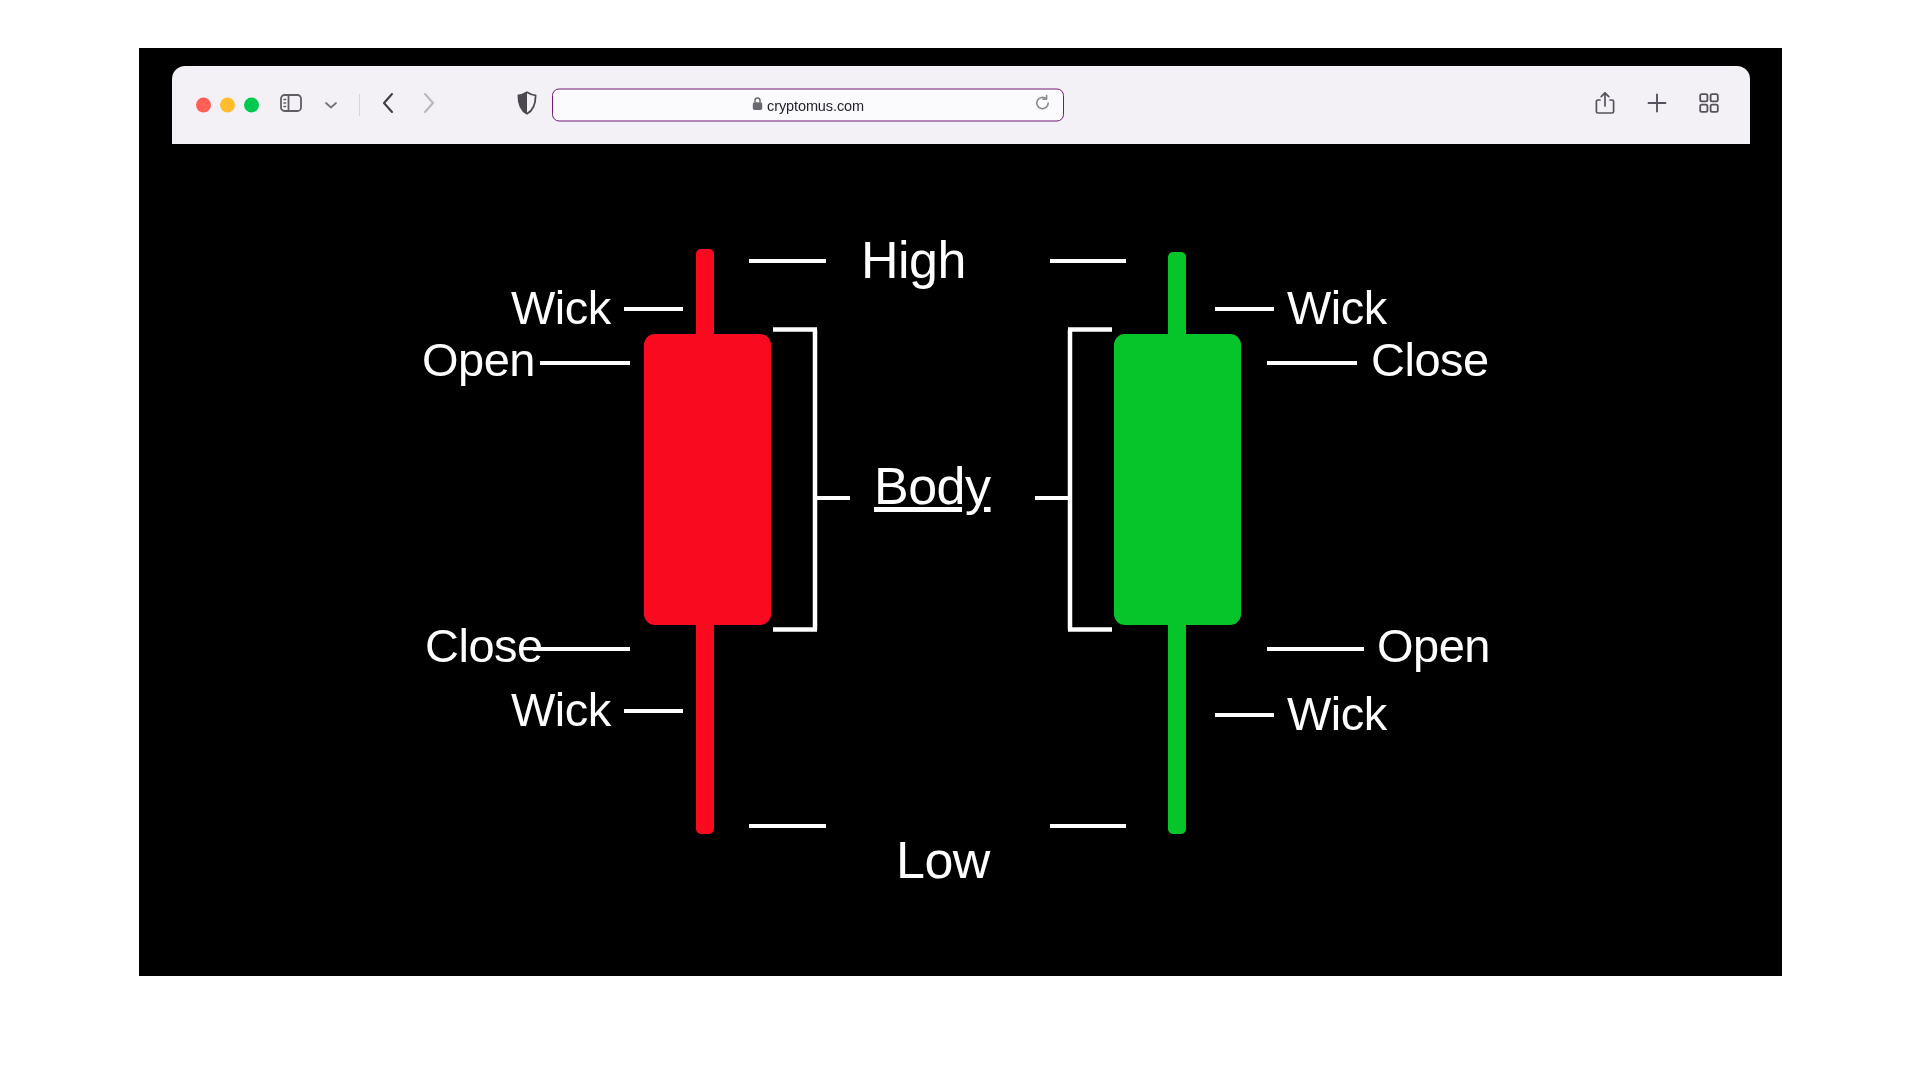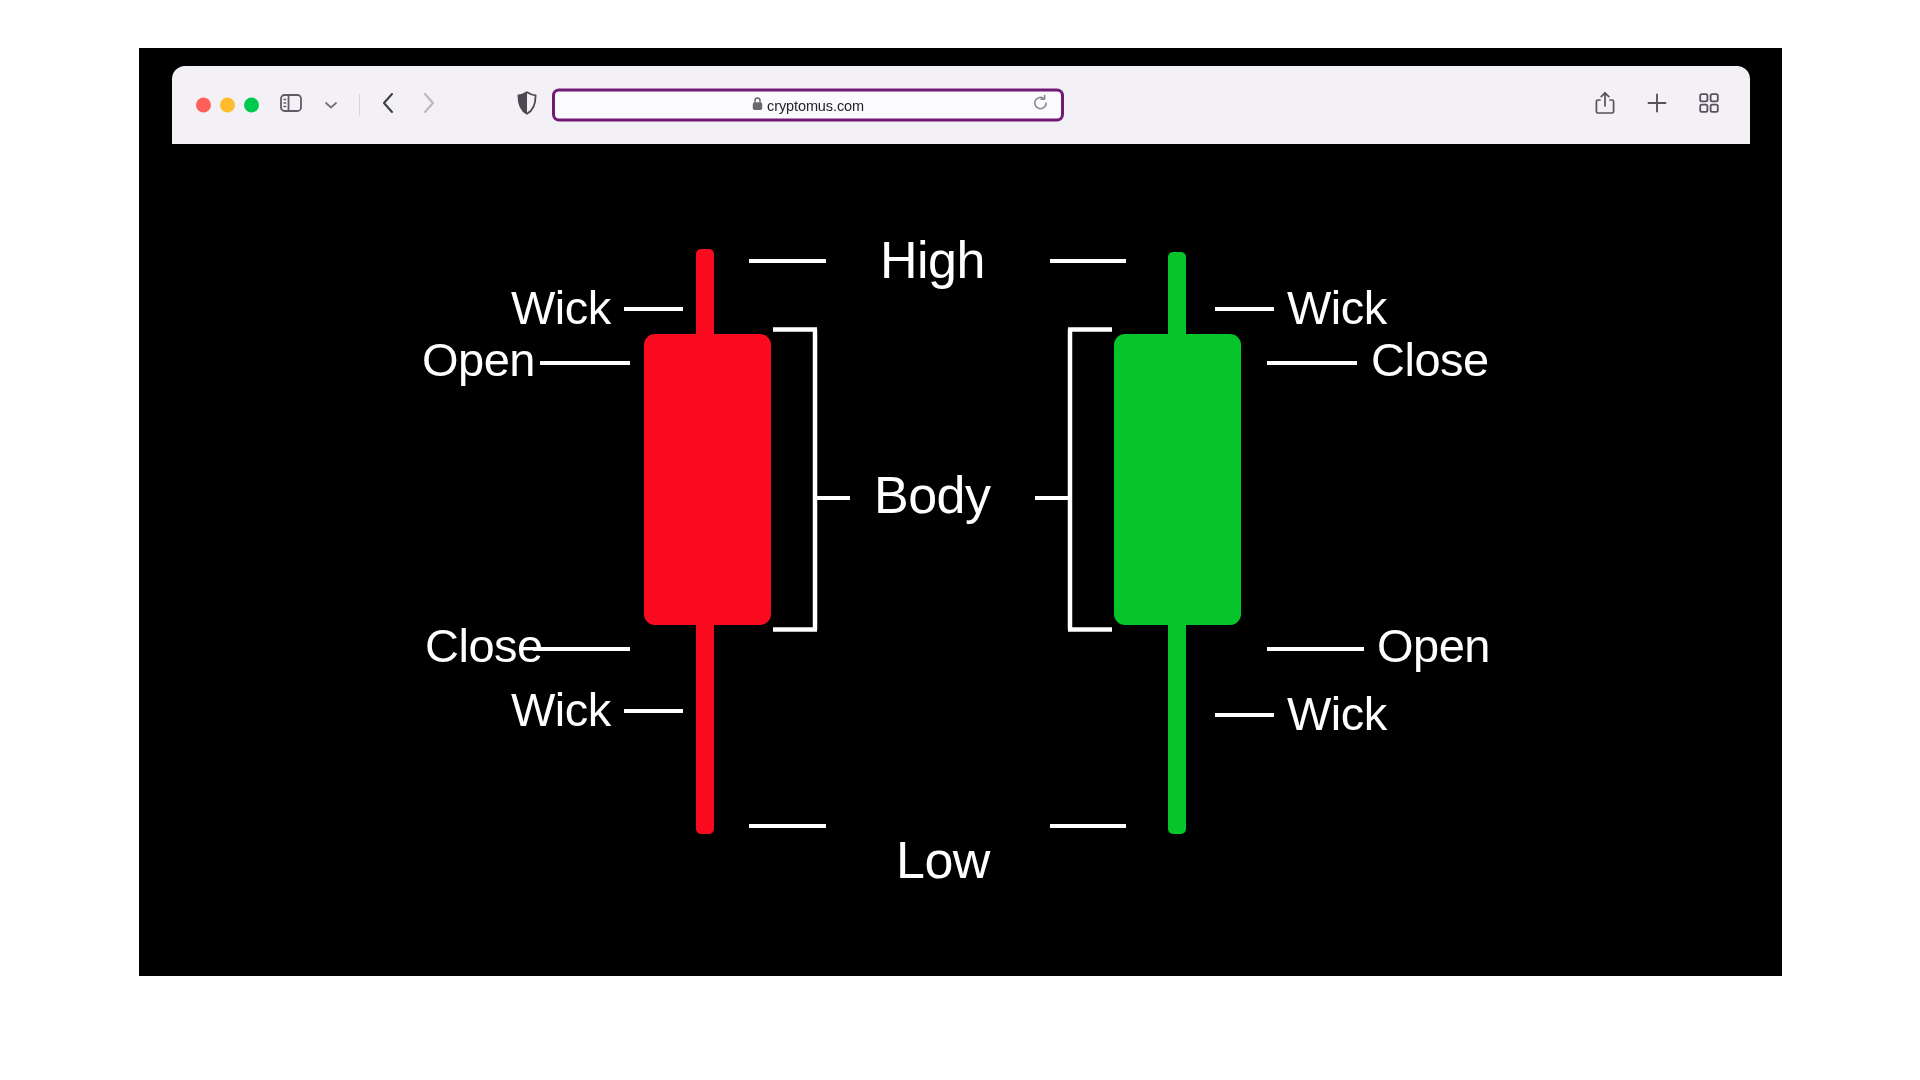--- a/index.html
+++ b/index.html
@@ -91,21 +91,21 @@
 
   
   .address-field {
     position: absolute;
     left: 380px;
     top: 50%;
     transform: translateY(-50%);
     width: 512px;
     height: 33px;
     background: #fbfafc;
-    border: 3px solid #701a75;
+    border: 1px solid #701a75;
     border-radius: 7px;
     display: flex;
     align-items: center;
     justify-content: center;
     box-sizing: border-box;
   }
   .address-inner {
     display: flex;
     align-items: center;
     gap: 4px;
@@ -301,35 +301,35 @@
   <div class="page-canvas">
     <div class="diagram">
 
       <div class="candle-wick" style="left:557px; top:105px; width:18px; height:585px; background:#fa0a1e;"></div>
       <div class="candle-body" style="left:505px; top:190px; width:127px; height:291px; background:#fa0a1e;"></div>
 
       <div class="candle-wick" style="left:1029px; top:108px; width:18px; height:582px; background:#06c52b;"></div>
       <div class="candle-body" style="left:975px; top:190px; width:127px; height:291px; background:#06c52b;"></div>
 
       <div class="leader" style="left:610px; top:115px; width:77px;"></div>
-      <div class="dia-label big" style="left:741px; top:90px;">High</div>
+      <div class="dia-label big" style="left:722px; top:90px;">High</div>
       <div class="leader" style="left:911px; top:115px; width:76px;"></div>
 
       <div class="leader" style="left:610px; top:680px; width:77px;"></div>
       <div class="dia-label big" style="left:757px; top:690px;">Low</div>
       <div class="leader" style="left:911px; top:680px; width:76px;"></div>
 
       <svg class="bracket" style="left:632px; top:183px;" width="50" height="305" viewBox="0 0 50 305">
         <polyline points="2,2.5 46,2.5" fill="none" stroke="#ffffff" stroke-width="4.5"></polyline>
         <polyline points="44,2.5 44,302.5" fill="none" stroke="#ffffff" stroke-width="4.5"></polyline>
         <polyline points="2,302.5 46,302.5" fill="none" stroke="#ffffff" stroke-width="4.5"></polyline>
       </svg>
       <div class="leader" style="left:676px; top:352px; width:35px;"></div>
 
-      <div class="dia-label big" style="left:735px; top:325px;">Body</div>
+      <div class="dia-label big" style="left:735px; top:316px;text-decoration:underline;">Body</div>
 
       <div class="leader" style="left:896px; top:352px; width:35px;"></div>
       <svg class="bracket" style="left:925px; top:183px;" width="50" height="305" viewBox="0 0 50 305">
         <polyline points="48,2.5 4,2.5" fill="none" stroke="#ffffff" stroke-width="4.5"></polyline>
         <polyline points="6,2.5 6,302.5" fill="none" stroke="#ffffff" stroke-width="4.5"></polyline>
         <polyline points="48,302.5 4,302.5" fill="none" stroke="#ffffff" stroke-width="4.5"></polyline>
       </svg>
 
       <div class="dia-label" style="left:372px; top:140px;">Wick</div>
       <div class="leader" style="left:485px; top:163px; width:59px;"></div>

